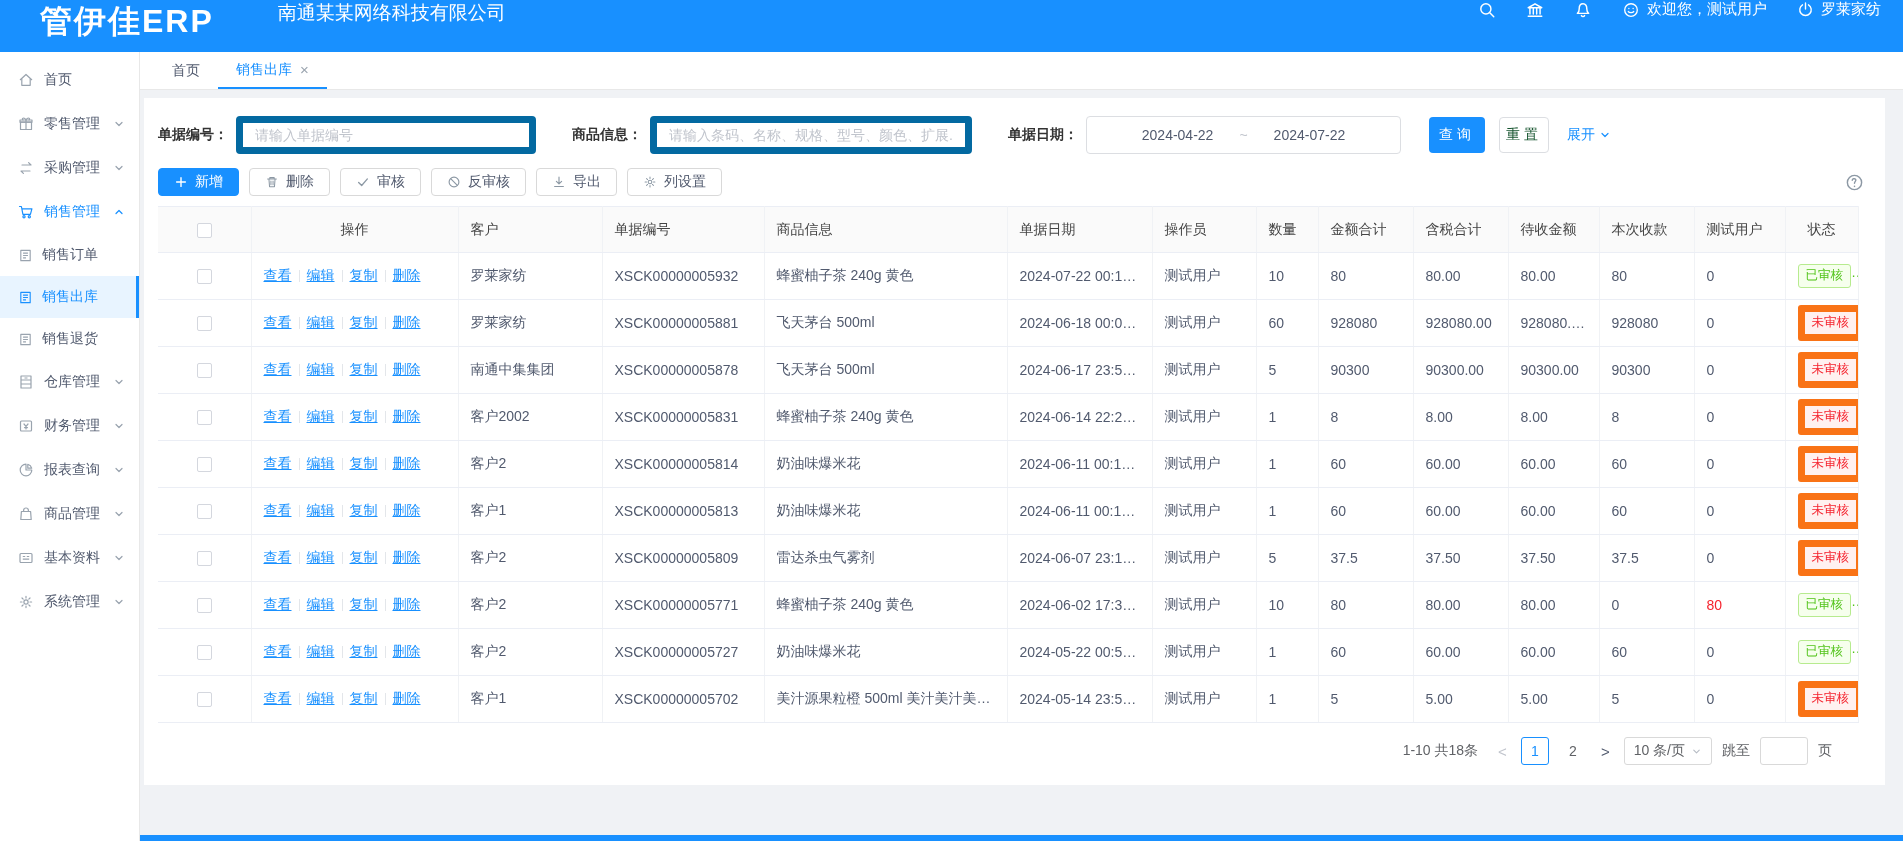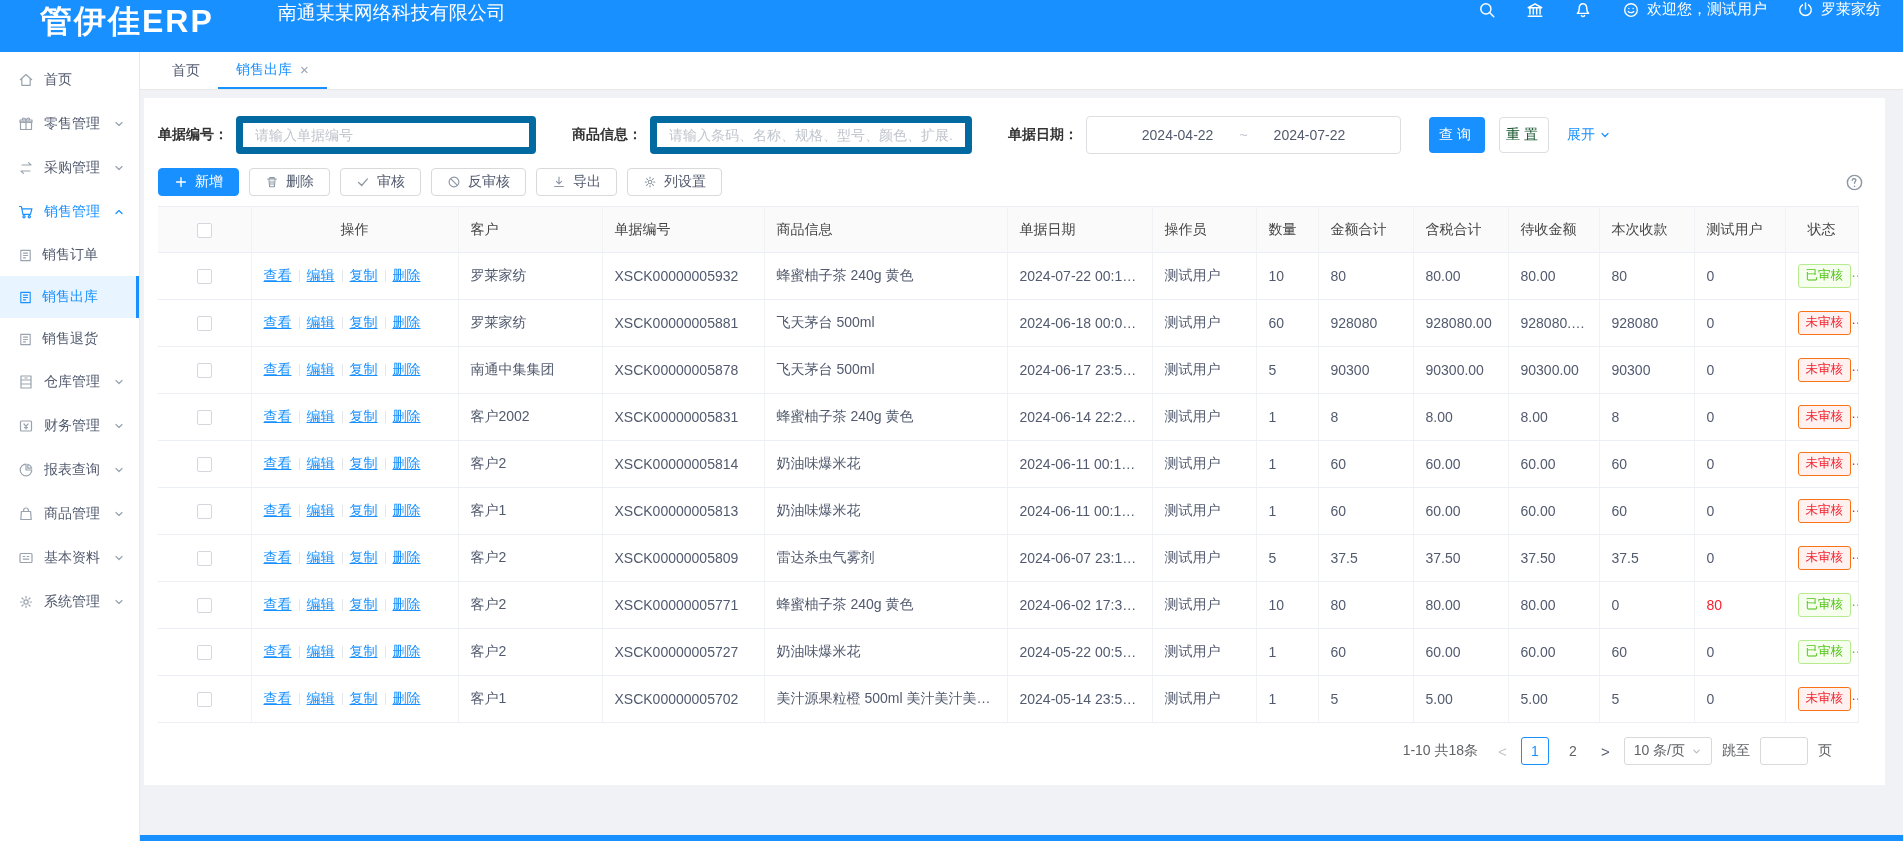--- a/index.html
+++ b/index.html
@@ -71,21 +71,21 @@
   tbody td { height:47px; color:#515a6e; }
   th.col-check, td.col-check { text-align:center; padding:0; }
   th.col-center, td.col-status { text-align:center; }
   .cb { display:inline-block; width:15px; height:15px; border:1px solid #d4d7de; border-radius:2px; background:#fff;
     vertical-align:middle; cursor:pointer; }
   .act { color:#1890ff; text-decoration:underline; cursor:pointer; }
   .sep { display:inline-block; width:1px; height:12px; background:#e3e6ea; margin:0 7px; vertical-align:middle; }
   .red { color:#f5222d; }
   .badge { display:inline-block; padding:2px 7px; font-size:12.5px; border-radius:3px; line-height:1.4; }
   .b-green { color:#52c41a; background:#f6ffed; border:1px solid #b7eb8f; }
-  .b-red { color:#f5222d; background:#fff1f0; border:1px solid #f97316; }
+  .b-red { color:#f5222d; background:#fff1f0; border:7px solid #f97316; }
 
   
   .pager { display:flex; align-items:center; justify-content:flex-end; gap:10px; margin-top:14px; padding-right:40px; color:#606266; }
   .pg-total { margin-right:6px; }
   .pg-arrow { color:#c0c4cc; padding:0 4px; cursor:pointer; font-size:15px; }
   .pg-arrow.next { color:#515a6e; }
   .pg-num { min-width:28px; height:28px; display:inline-flex; align-items:center; justify-content:center; border-radius:3px;
     cursor:pointer; }
   .pg-num.cur { border:1px solid #1890ff; color:#1890ff; }
   .pg-size { height:28px; border:1px solid #d9d9d9; border-radius:3px; display:inline-flex; align-items:center; gap:6px;

